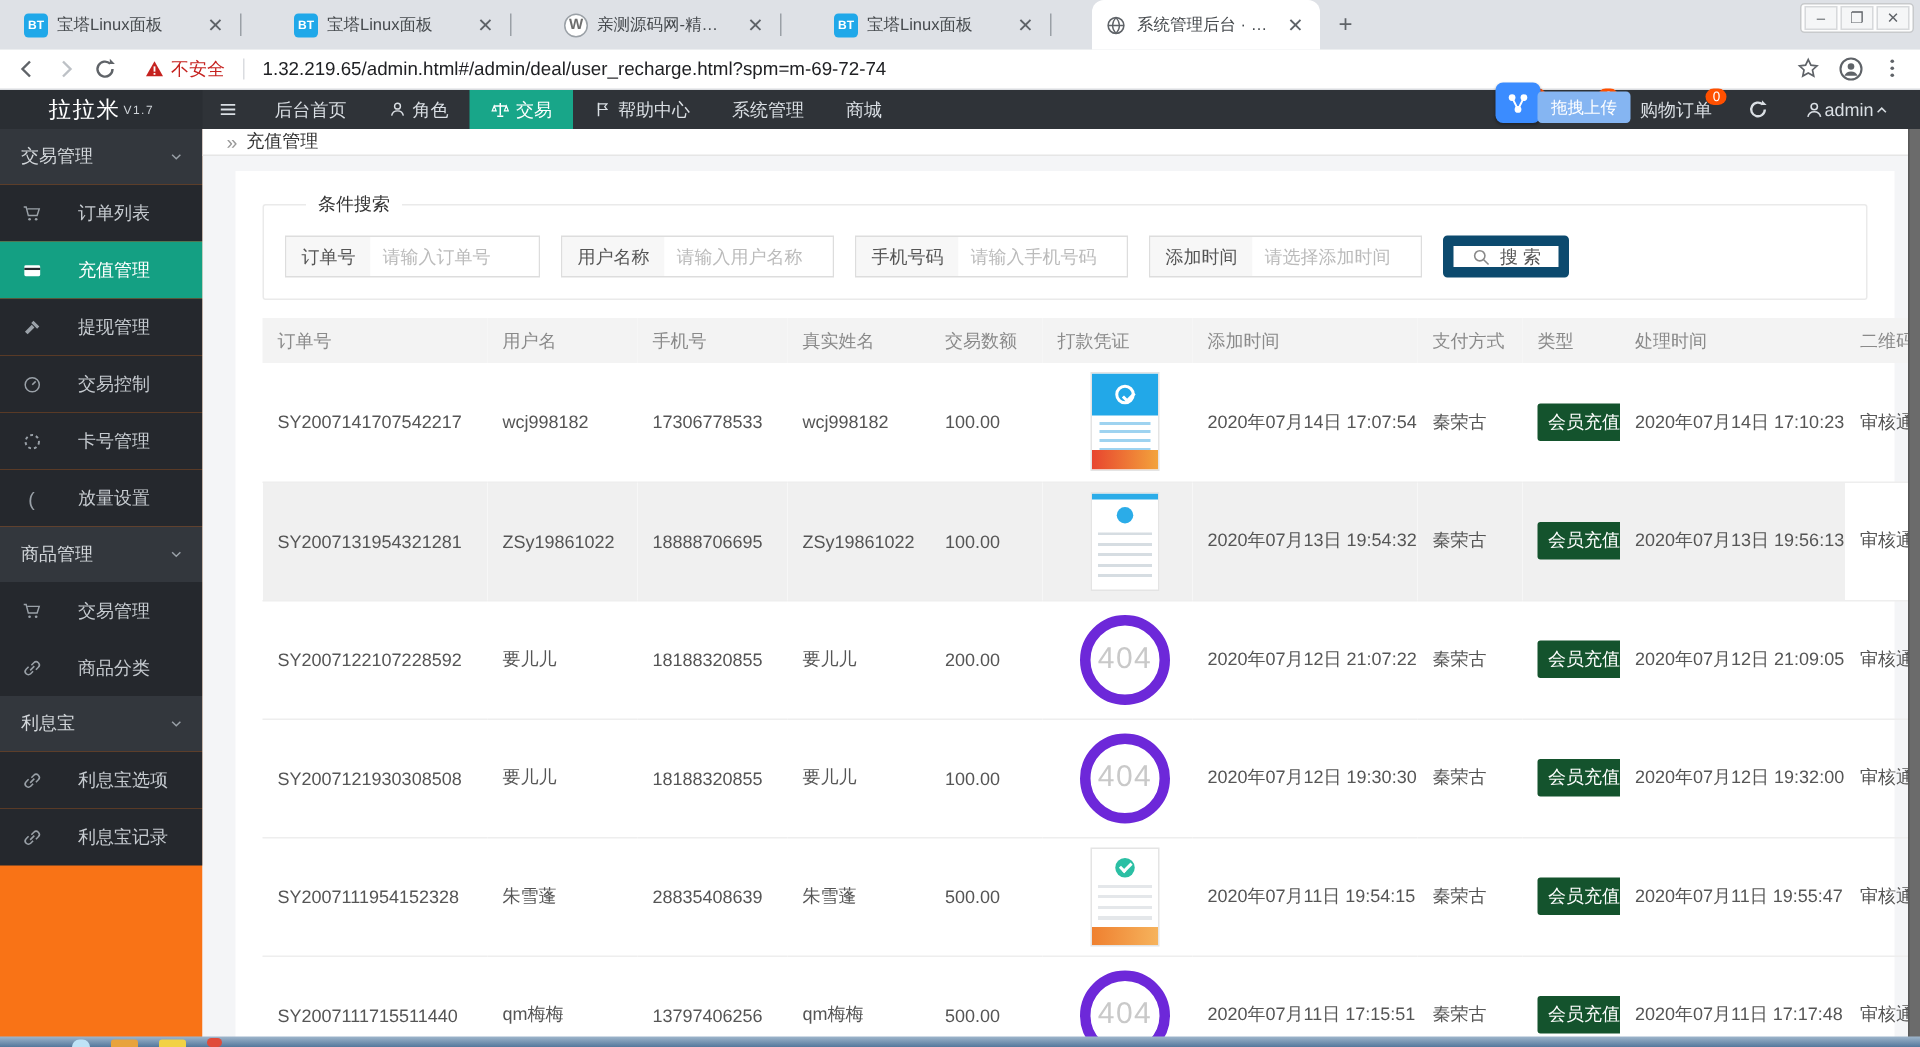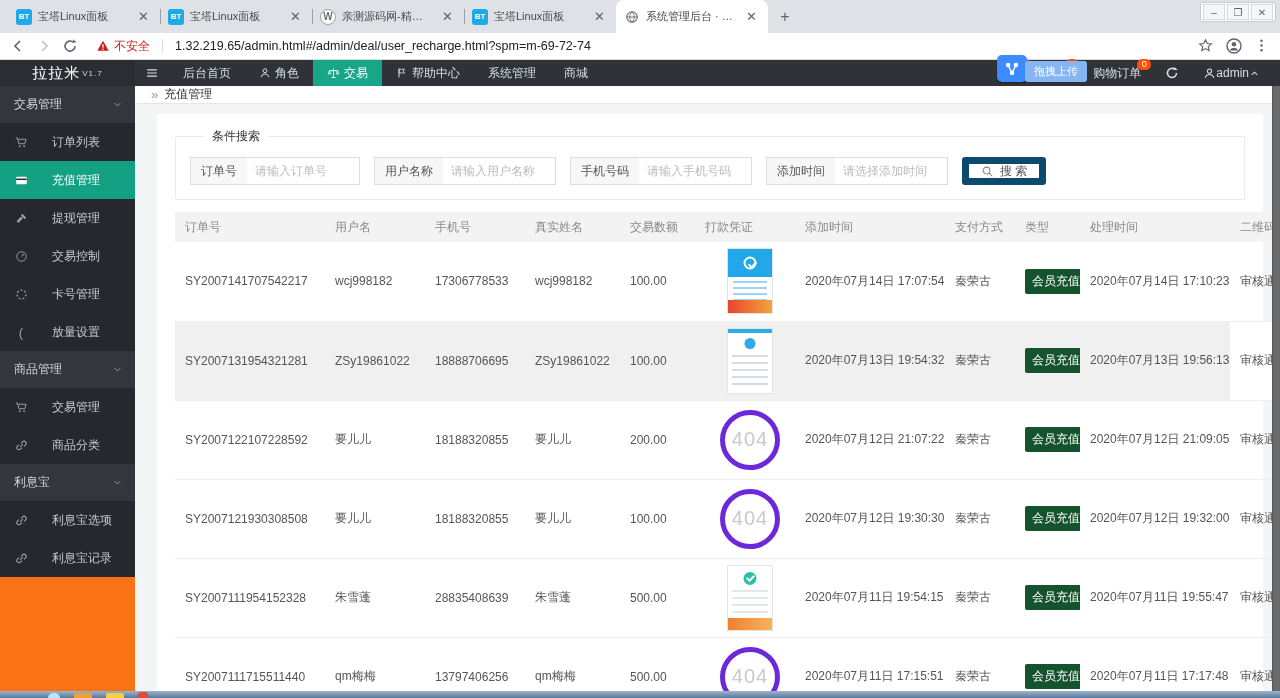--- a/index.html
+++ b/index.html
@@ -90,32 +90,32 @@
   .tb-blue .tb-banner { position:absolute; bottom:0; left:0; right:0; height:13px; background:linear-gradient(90deg,#E8452F,#F3A33B); }
   .tb-white .tb-bar { position:absolute; top:0; left:0; right:0; height:4px; background:#2BACE8; }
   .tb-white .tb-dot { position:absolute; top:9px; left:50%; transform:translateX(-50%); width:11px; height:11px; background:#2BACE8; border-radius:50%; }
   .tb-white .tb-lines { position:absolute; top:26px; left:4px; right:4px; height:34px;
       background:repeating-linear-gradient(#D6DDE2 0 2px, transparent 2px 7px); }
   .tb-teal .tb-check2 { position:absolute; top:6px; left:50%; transform:translateX(-50%); width:13px; height:13px; background:#2BBFA4; border-radius:50%; }
   .tb-teal .tb-check2:after { content:""; position:absolute; left:3px; top:3px; width:6px; height:3px; border-left:2px solid #FFF; border-bottom:2px solid #FFF; transform:rotate(-45deg); }
   .tb-teal .tb-lines { position:absolute; top:24px; left:4px; right:4px; height:26px;
       background:repeating-linear-gradient(#E4E7EA 0 2px, transparent 2px 7px); }
   .tb-teal .tb-banner { position:absolute; bottom:0; left:0; right:0; height:12px; background:linear-gradient(90deg,#EF8030,#F6B35C); }
-  .thumb404 { width:60px; height:60px; border:5px solid #6d28d9; border-radius:50%; color:#C9C9C9; font-size:20px; letter-spacing:1px; display:flex; align-items:center; justify-content:center; margin:0 auto; }
+  .thumb404 { width:60px; height:60px; border:7px solid #6d28d9; border-radius:50%; color:#C9C9C9; font-size:20px; letter-spacing:1px; display:flex; align-items:center; justify-content:center; margin:0 auto; }
 
   
   .scrollbar { position:absolute; right:0; top:86px; bottom:6px; width:8px; background:#6B6B6B; border-left:1px solid #575757; z-index:20; }
   .taskbar { position:absolute; left:0; right:0; bottom:0; height:7px; background:linear-gradient(#9FB6CC,#54789C); z-index:30; display:flex; align-items:flex-end; gap:14px; padding-left:48px; }
   .tb-sliver { width:18px; height:5px; border-radius:2px 2px 0 0; }
 </style>
 </head>
 <body>
 
 <div class="tabstrip">
-  <div id="tabs-mount" style="display:flex;align-items:flex-end;">
+  <div id="tabs-mount" style="display:flex;align-items:flex-end;gap:28px;">
       <div class="tab">
         <span class="favicon fav-bt">BT</span>
         <span class="tab-title">宝塔Linux面板</span>
         <span class="tab-close">✕</span>
       </div>
       <div class="tab">
         <span class="favicon fav-bt">BT</span>
         <span class="tab-title">宝塔Linux面板</span>
         <span class="tab-close">✕</span>
       </div>

